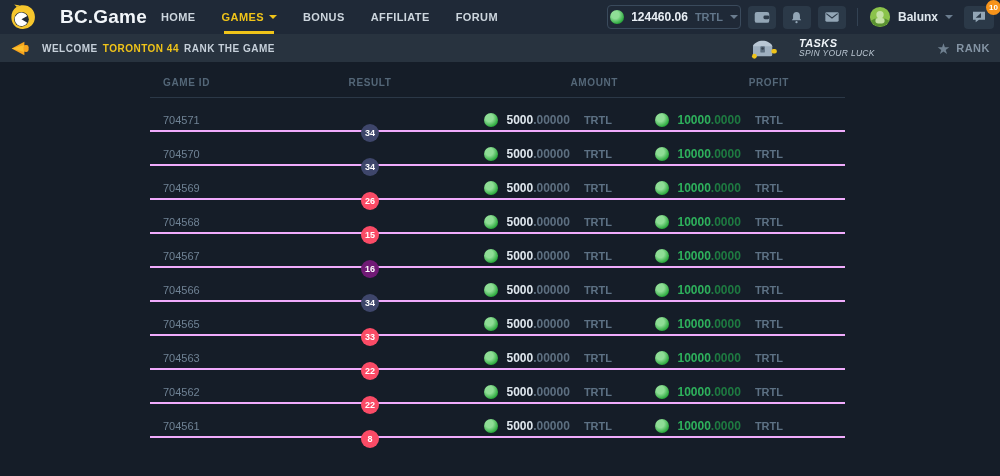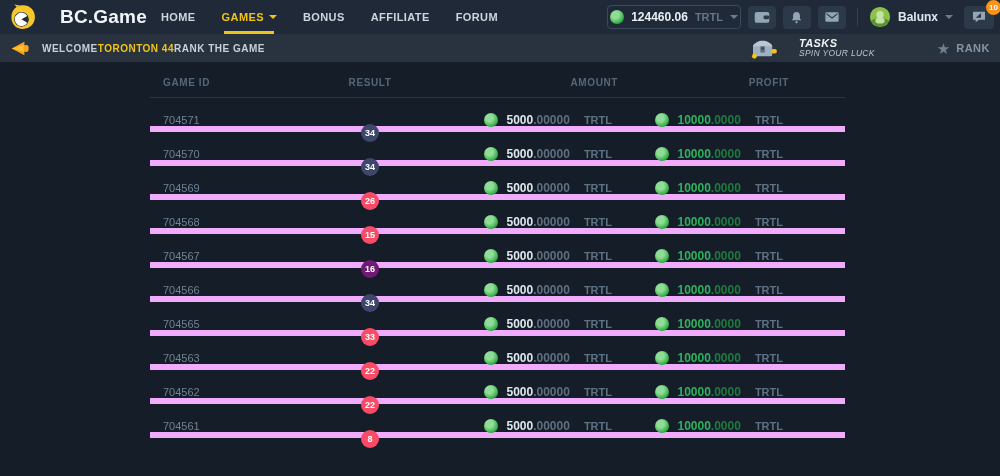--- a/index.html
+++ b/index.html
@@ -26,41 +26,41 @@
   .user { display:flex; align-items:center; gap:7px; cursor:pointer; }
   .user-name { color:#dfe7ee; font-size:12px; font-weight:bold; }
   .chat-btn { position:relative; width:30px; height:23px; background:#2b3948; border-radius:4px; display:flex; align-items:center; justify-content:center; cursor:pointer; margin-left:4px; }
   .chat-badge { position:absolute; top:-6px; right:-7px; min-width:15px; height:15px; border-radius:8px; background:#f7931a; color:#fff; font-size:8px; font-weight:bold; display:flex; align-items:center; justify-content:center; padding:0 3px; }
 
   .coin { width:14px; height:14px; border-radius:50%; display:inline-block; background:radial-gradient(circle at 38% 35%, #8fdd96 0 30%, #2aa93c 72%); flex:0 0 auto; }
 
   
   .welcomebar { height:28px; background:#28333f; display:flex; align-items:center; padding:0 10px; }
   .wb-left { display:flex; align-items:center; gap:10px; }
-  .wb-text { display:flex; font-size:10px; font-weight:bold; letter-spacing:.5px; color:#c6d0da; }
+  .wb-text { display:flex; gap:5px; font-size:10px; font-weight:bold; letter-spacing:.5px; color:#c6d0da; }
   .wb-highlight { color:#f0c419; }
   .wb-right { margin-left:auto; display:flex; align-items:center; }
   .tasks { display:flex; align-items:center; gap:21px; cursor:pointer; }
   .tasks-txt { display:flex; flex-direction:column; line-height:1.15; }
   .tasks-title { color:#eef3f7; font-size:11px; font-weight:bold; font-style:italic; letter-spacing:.4px; }
   .tasks-sub { color:#b9c5d1; font-size:8.5px; font-style:italic; letter-spacing:.3px; }
   .rank { display:flex; align-items:center; gap:6px; margin-left:62px; cursor:pointer; }
   .rank-label { color:#8494a4; font-size:11px; font-weight:bold; letter-spacing:.5px; }
   .star { color:#6f8090; font-size:15px; line-height:1; }
 
   
   .table-wrap { margin:6px 0 0 150px; width:695px; }
   .thead, .trow { display:grid; grid-template-columns:150px 140px 230px 175px; align-items:center; }
   .thead { height:30px; border-bottom:1px solid #2b3847; }
   .th { color:#546778; font-size:10px; font-weight:bold; letter-spacing:.6px; }
   .th-id { padding-left:13px; }
   .th-result { text-align:center; }
   .th-amount { text-align:right; padding-right:52px; }
   .th-profit { text-align:right; padding-right:56px; }
-  .trow { height:34px; border-bottom:6px solid #f0abfc; cursor:pointer; }
+  .trow { height:34px; border-bottom:2px solid #f0abfc; cursor:pointer; }
   .c-id { padding-left:13px; color:#6f8294; font-size:11px; }
   .c-result { display:flex; justify-content:center; }
   .badge { min-width:18px; height:18px; border-radius:50%; color:#fff; font-size:9px; font-weight:bold; display:flex; align-items:center; justify-content:center; padding:0 2px;margin-top:26px; }
   .c-amount, .c-profit { display:flex; align-items:center; justify-content:flex-end; }
   .c-amount { padding-right:58px; }
   .c-profit { padding-right:62px; }
   .c-amount .coin, .c-profit .coin { margin-right:8px; }
   .num { color:#dfe7ee; font-size:12px; font-weight:bold; }
   .dec { color:#5d6f80; font-size:12px; font-weight:bold; }
   .cur { color:#5d7184; font-size:11px; font-weight:bold; margin-left:14px; }

